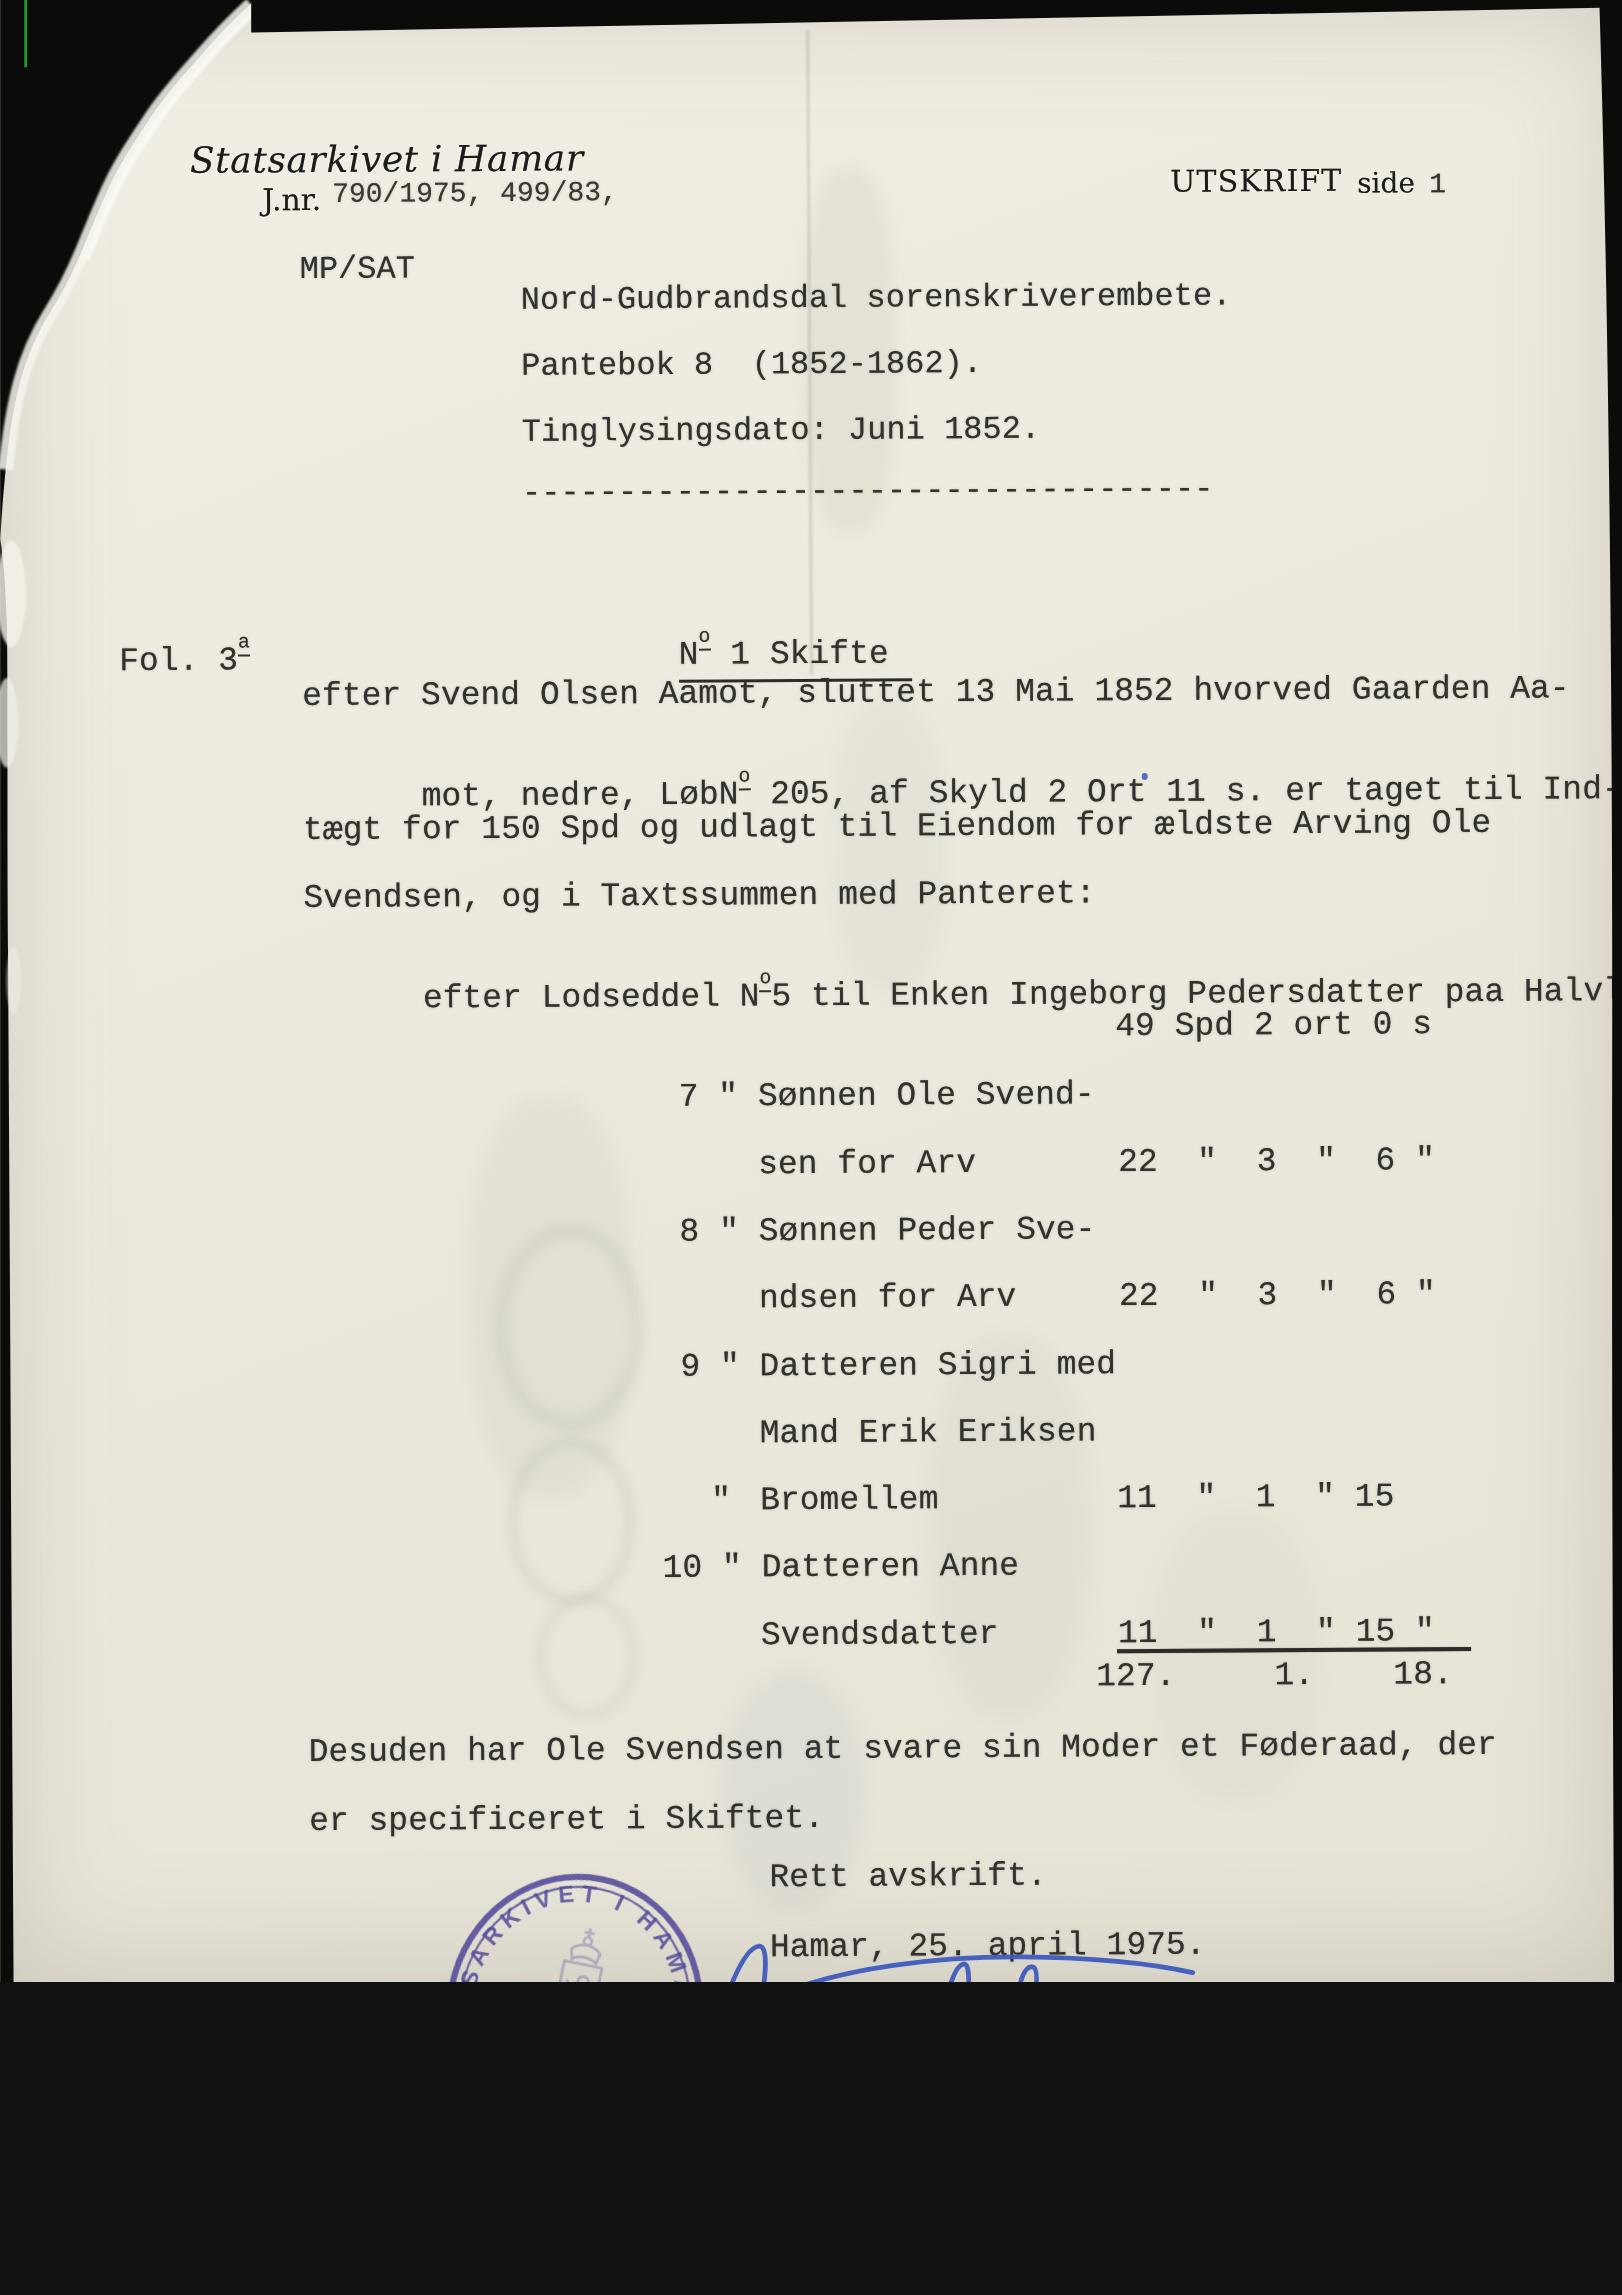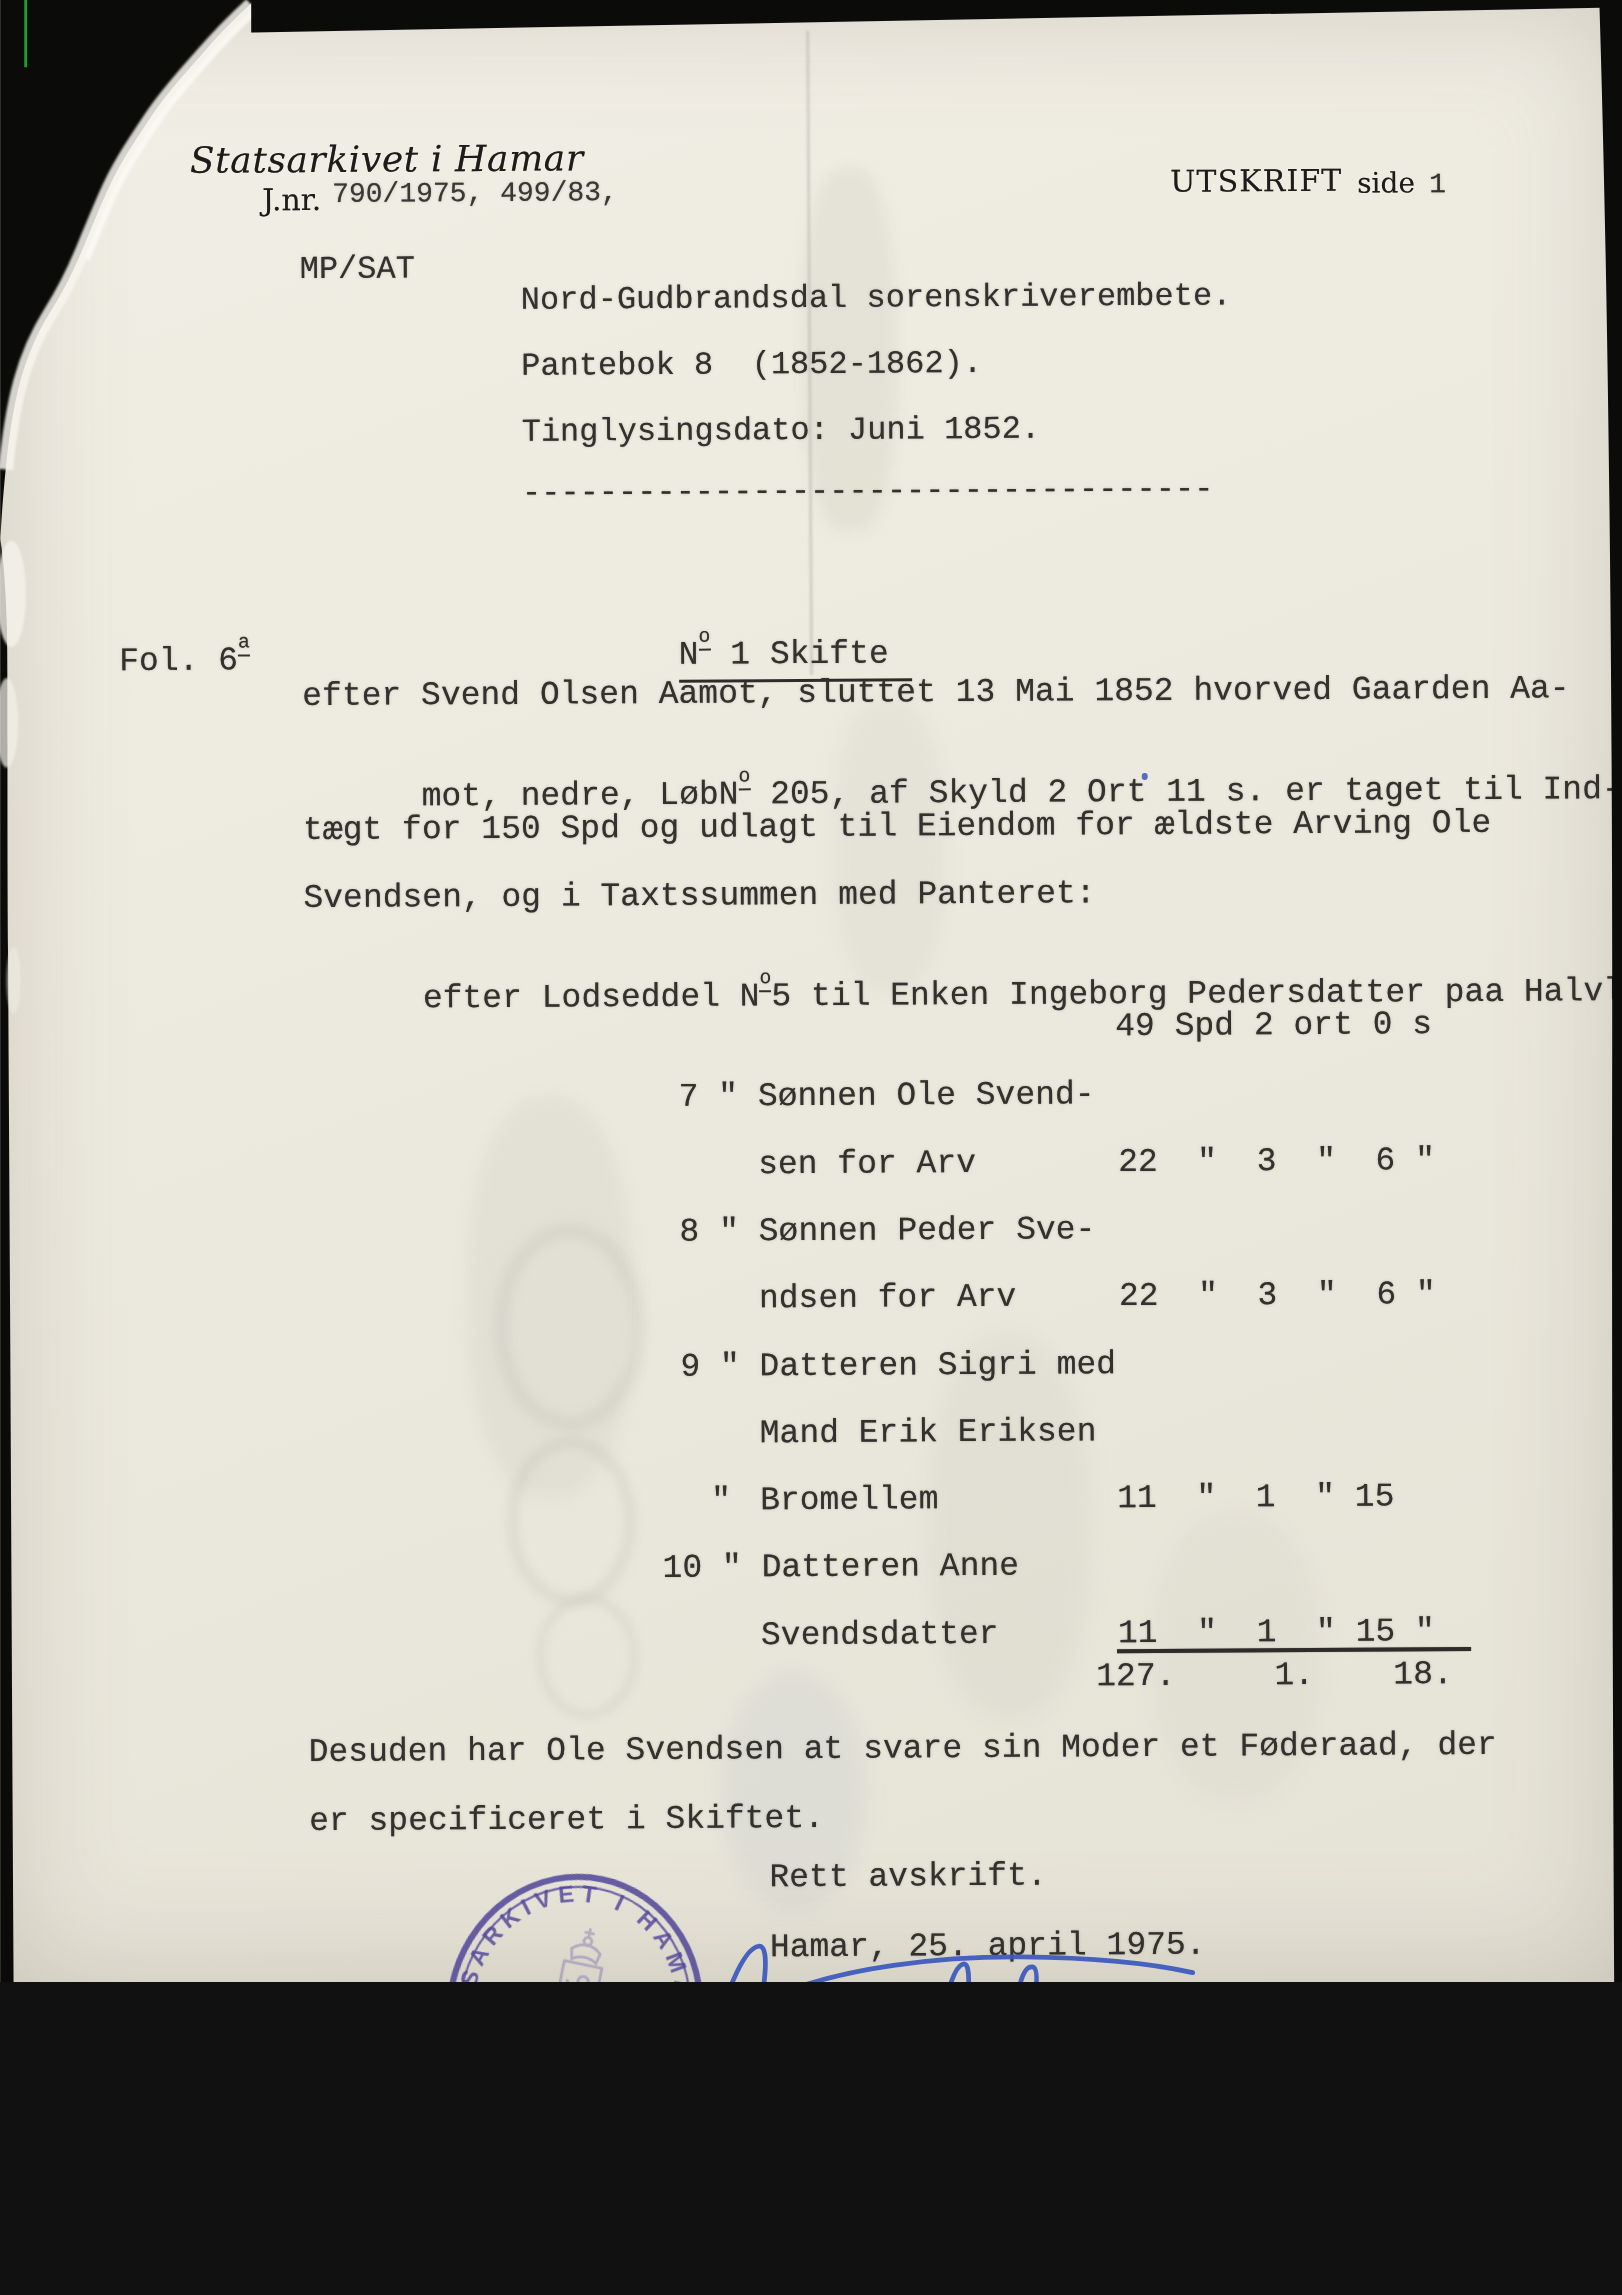--- a/index.html
+++ b/index.html
@@ -72,21 +72,21 @@
     <div class="serif uts2" style="left:1363px;top:173px;">side</div>
     <div class="tw tw-j" style="left:1435px;top:175px;">1</div>
 
     <div class="tw tw-s" style="left:305px;top:251px;">MP/SAT</div>
     <div class="tw tw-s" style="left:526px;top:283px;">Nord-Gudbrandsdal sorenskriverembete.</div>
     <div class="tw tw-s" style="left:526px;top:349px;">Pantebok 8  (1852-1862).</div>
     <div class="tw tw-s" style="left:526px;top:415px;">Tinglysingsdato: Juni 1852.</div>
     <div class="tw tw-s" style="left:526px;top:476px;">------------------------------------</div>
 
     <div class="tw" style="left:3.4px;top:607px;">
-      <span>Fol. 6</span><sup class="u">a</sup>
+      <span>Fol. 3</span><sup class="u">a</sup>
     </div>
     <div class="tw" style="left:563px;top:604px;">
       <span class="title-underline"><span>N</span><sup class="u">o</sup><span> 1 Skifte</span></span>
     </div>
 
     <div class="tw" style="left:305px;top:677px;">efter Svend Olsen Aamot, sluttet 13 Mai 1852 hvorved Gaarden Aa-</div>
     <div class="tw" style="left:305px;top:744px;">
       <span>mot, nedre, LøbN</span><sup class="u">o</sup><span> 205, af Skyld 2 Ort 11 s. er taget til Ind-</span>
     </div>
     <div class="stain" style="left:1144px;top:775px;width:5.6px;height:6.7px;background:#3b55c0;border-radius:50%;opacity:.85;"></div>

